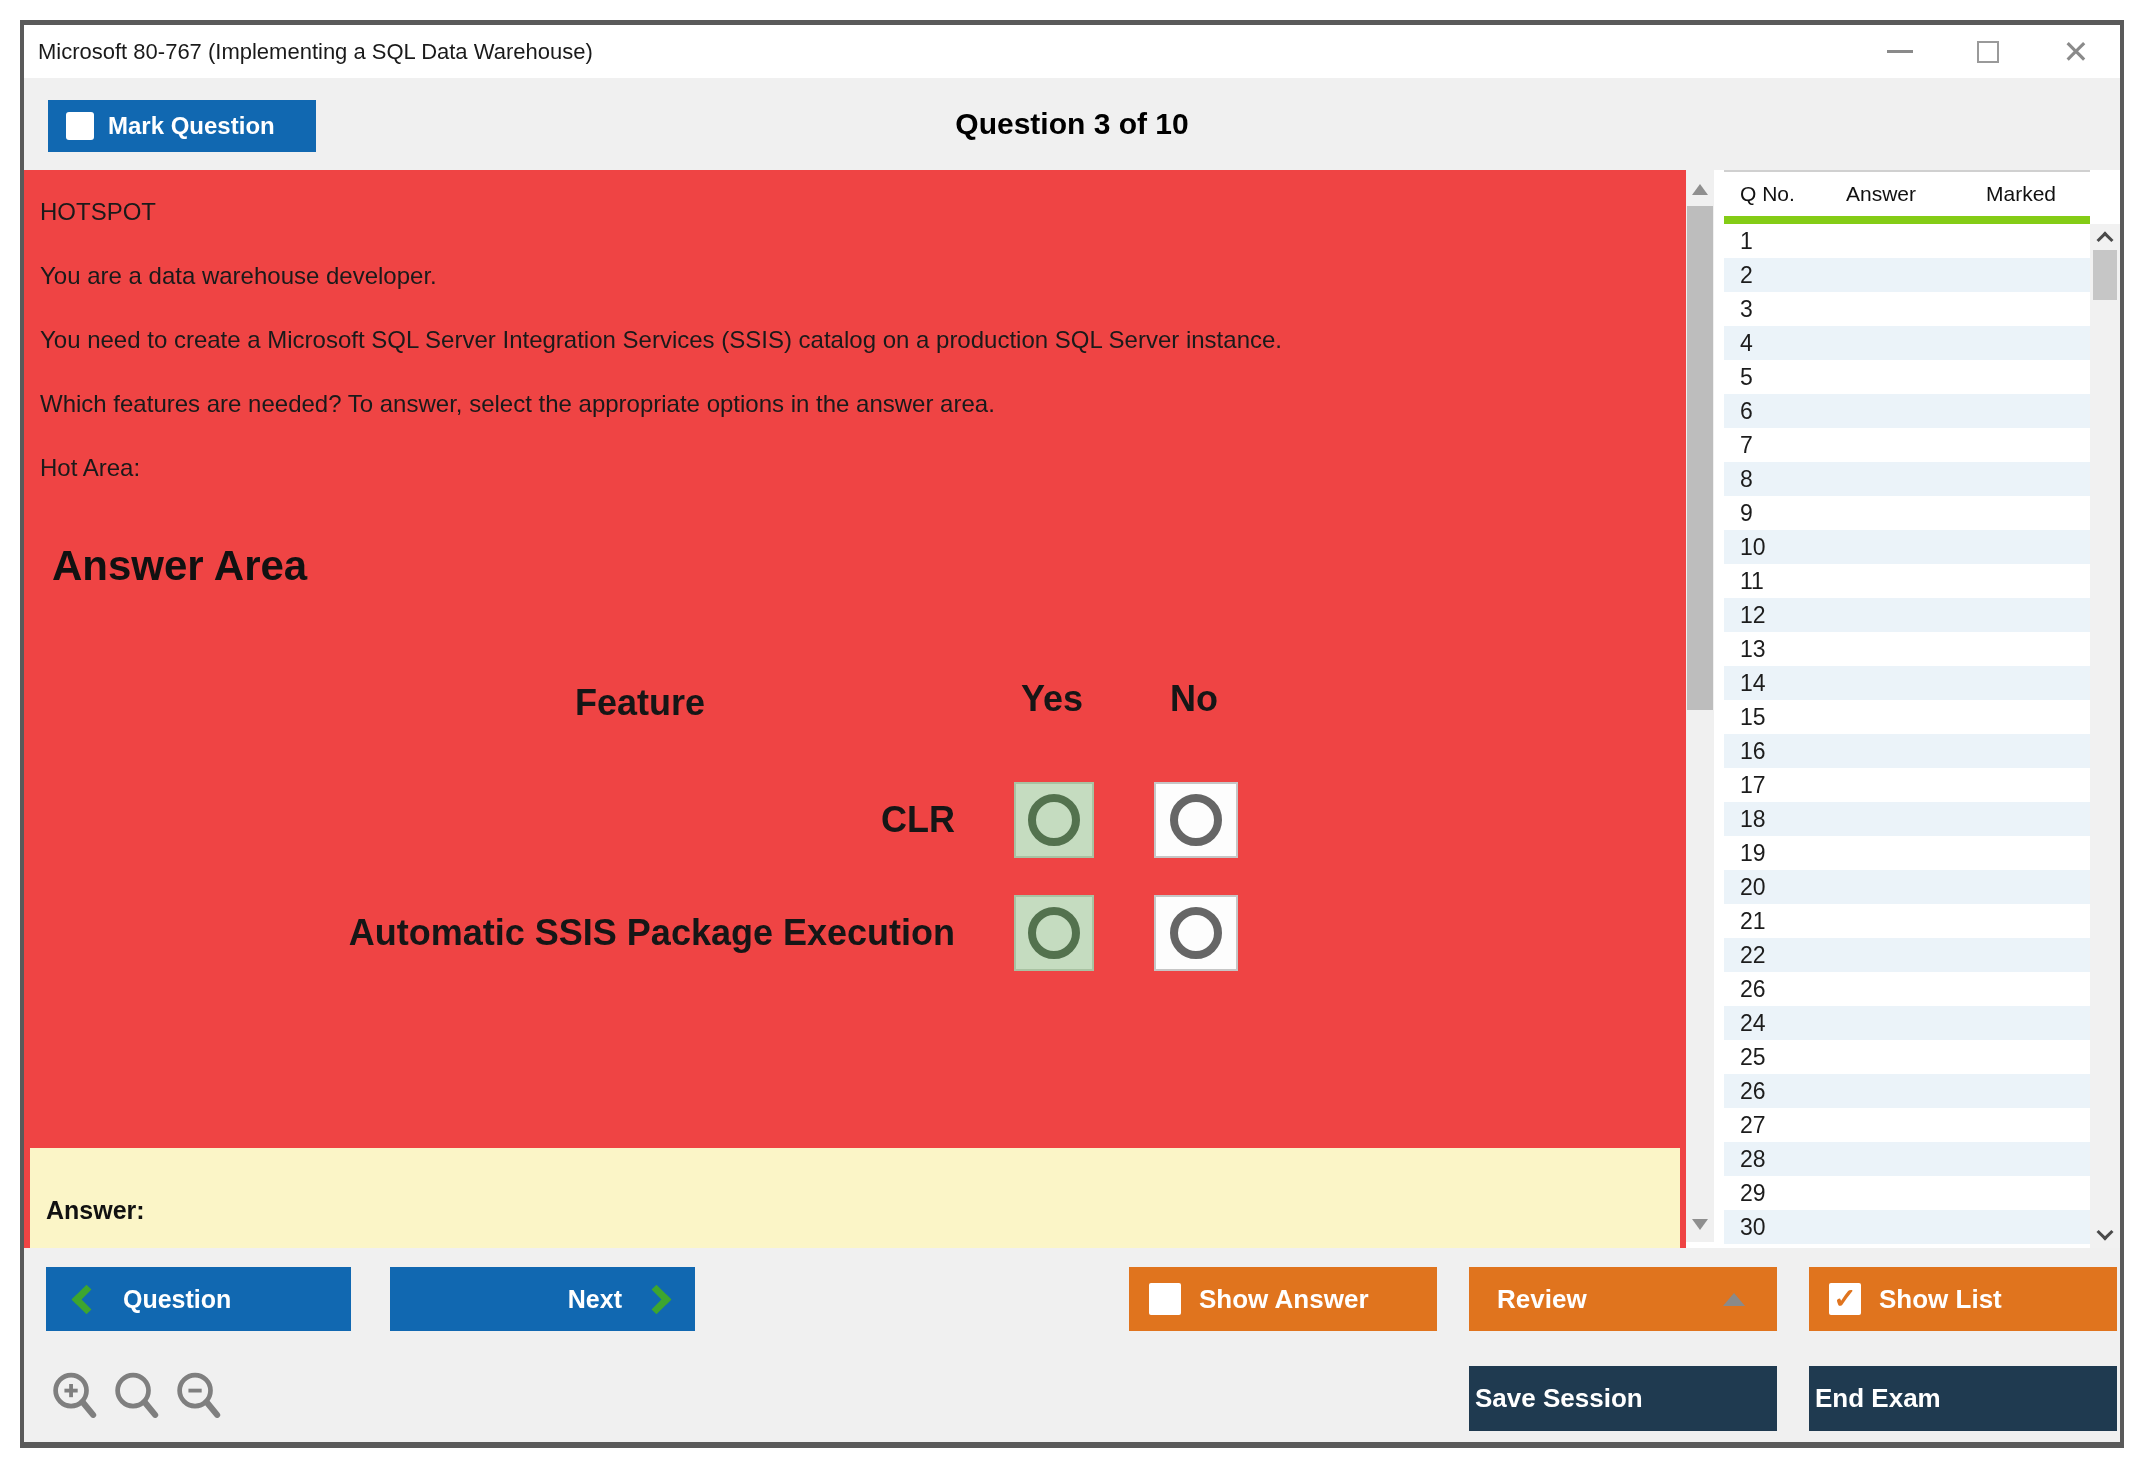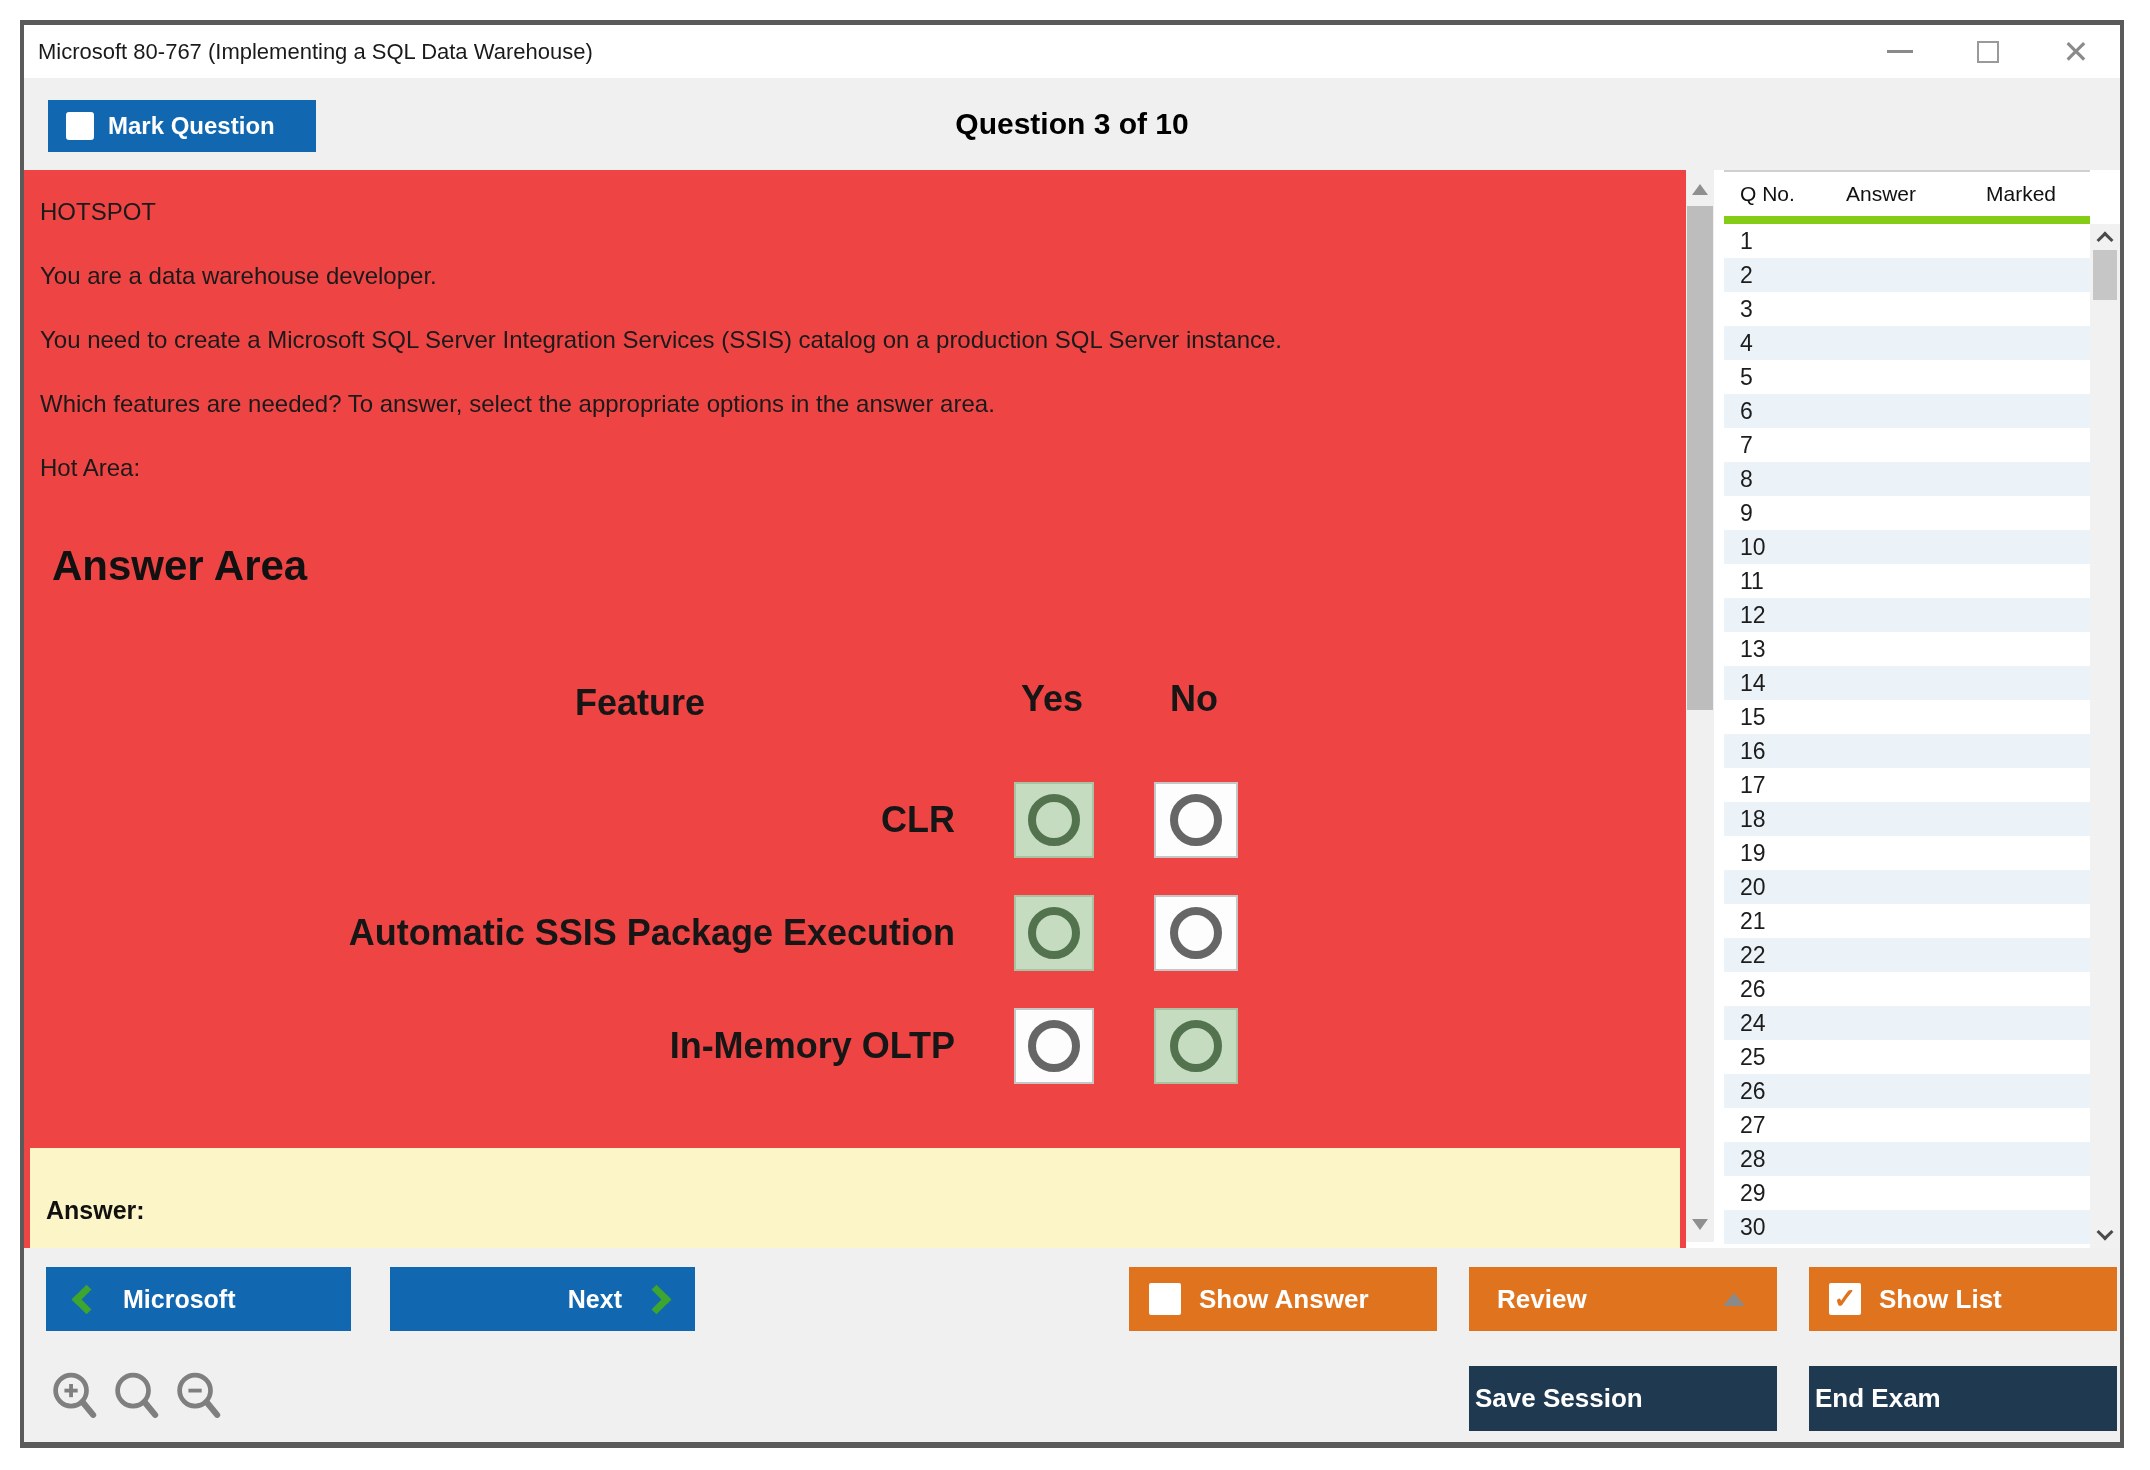--- a/index.html
+++ b/index.html
@@ -149,29 +149,20 @@
         </div>
         <div class="aa-row">
           <span class="aa-label">Automatic SSIS Package Execution</span>
           <span class="radio-cell sel">
             <span class="ring"></span>
           </span>
           <span class="radio-cell">
             <span class="ring"></span>
           </span>
         </div>
-        <div class="aa-row">
-          <span class="aa-label">In-Memory OLTP</span>
-          <span class="radio-cell">
-            <span class="ring"></span>
-          </span>
-          <span class="radio-cell sel">
-            <span class="ring"></span>
-          </span>
-        </div>
       </div>
     <div class="answer-strip">
       <span class="answer-label">Answer:</span>
     </div>
   </div>
 
   <div class="main-scrollbar">
     <div class="tri up"></div>
     <div class="thumb"></div>
     <div class="tri down"></div>
@@ -338,21 +329,21 @@
     <div class="qlist-scrollbar">
       <span class="chev up"></span>
       <div class="lthumb"></div>
       <span class="chev down"></span>
     </div>
   </div>
 
   <div class="footer">
     <button class="btn btn-blue prev">
       <span class="garrow left"></span>
-      <span>Microsoft</span>
+      <span>Question</span>
     </button>
     <button class="btn btn-blue next">
       <span>Next</span>
       <span class="garrow right"></span>
     </button>
     <button class="btn btn-orange show-answer">
       <span class="cbf"></span>
       <span>Show Answer</span>
     </button>
     <button class="btn btn-orange review">

